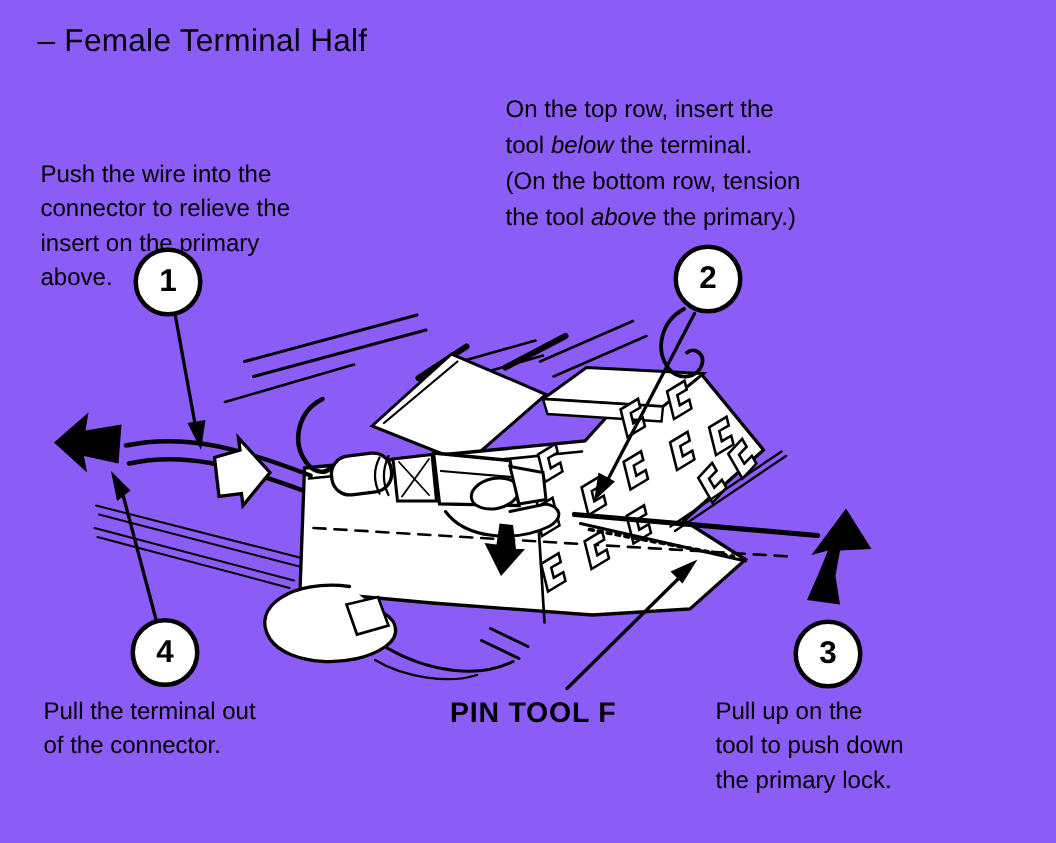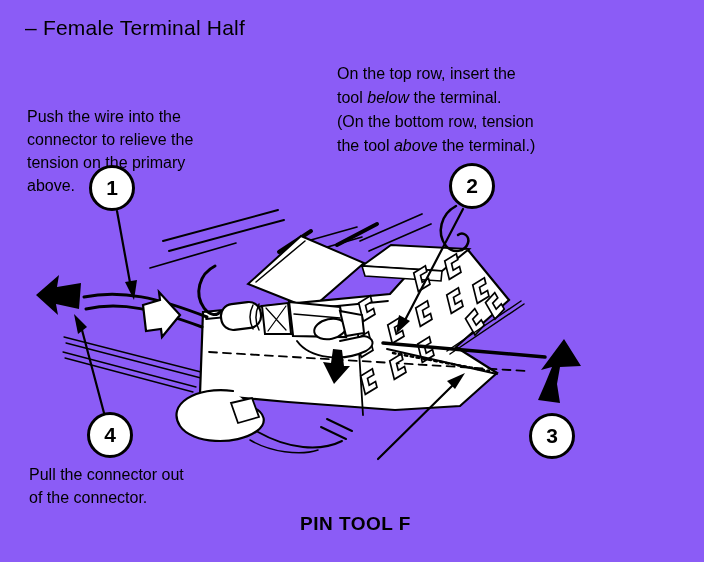--- a/index.html
+++ b/index.html
@@ -7,21 +7,21 @@
          font-family:"Liberation Sans",sans-serif;color:#000;}
   .sheet svg{position:absolute;left:0;top:0;}
   .title{position:absolute;left:25px;top:16px;margin:0;font-size:21px;font-weight:normal;
          letter-spacing:.2px;white-space:nowrap;}
   .txt{position:absolute;font-size:16px;line-height:23px;white-space:nowrap;}
   .step1{left:27px;top:89px;margin-top:16px;}
   .step2{left:337px;top:62px;line-height:24px;}
   .step4text{left:29px;top:463px;}
   .step3text{left:477px;top:463px;}
   .pintool{position:absolute;left:300px;top:465px;font-size:19px;font-weight:bold;
-           letter-spacing:.5px;white-space:nowrap;margin-top:48px;}
+           letter-spacing:.5px;white-space:nowrap;}
   .callout{position:absolute;box-sizing:border-box;width:46px;height:46px;border:3px solid #000;
            border-radius:50%;background:#fff;display:flex;align-items:center;justify-content:center;
            font-size:21px;font-weight:bold;}
   .c1{left:89px;top:165px;}
   .c2{left:449px;top:163px;}
   .c3{left:529px;top:413px;}
   .c4{left:87px;top:412px;}
   em{font-style:italic;margin-top:36px;}
 </style>
 </head>
@@ -134,38 +134,43 @@
         <polygon points="465,373 455,389 447,381" fill="#000" stroke="none"></polygon>
       </g>
     </g>
   </svg>
 
   <h1 class="title">– Female Terminal Half</h1>
 
   <div class="txt step1">
     <div>Push the wire into the</div>
     <div>connector to relieve the</div>
-    <div>tension on the primary</div>
+    <div>insert on the primary</div>
     <div>above.</div>
   </div>
 
   <div class="txt step2">
     <div>On the top row, insert the</div>
     <div><span>tool </span><em>below</em><span> the terminal.</span></div>
     <div>(On the bottom row, tension</div>
-    <div><span>the tool </span><em>above</em><span> the terminal.)</span></div>
+    <div><span>the tool </span><em>above</em><span> the primary.)</span></div>
   </div>
 
   <div class="txt step4text">
-    <div>Pull the connector out</div>
+    <div>Pull the terminal out</div>
     <div>of the connector.</div>
   </div>
 
   <div class="pintool">PIN TOOL F</div>
 
+  <div class="txt step3text">
+    <div>Pull up on the</div>
+    <div>tool to push down</div>
+    <div>the primary lock.</div>
+  </div>
 
   <div class="callout c1">
       <span>1</span>
     </div>
   <div class="callout c2">
       <span>2</span>
     </div>
   <div class="callout c3">
       <span>3</span>
     </div>

